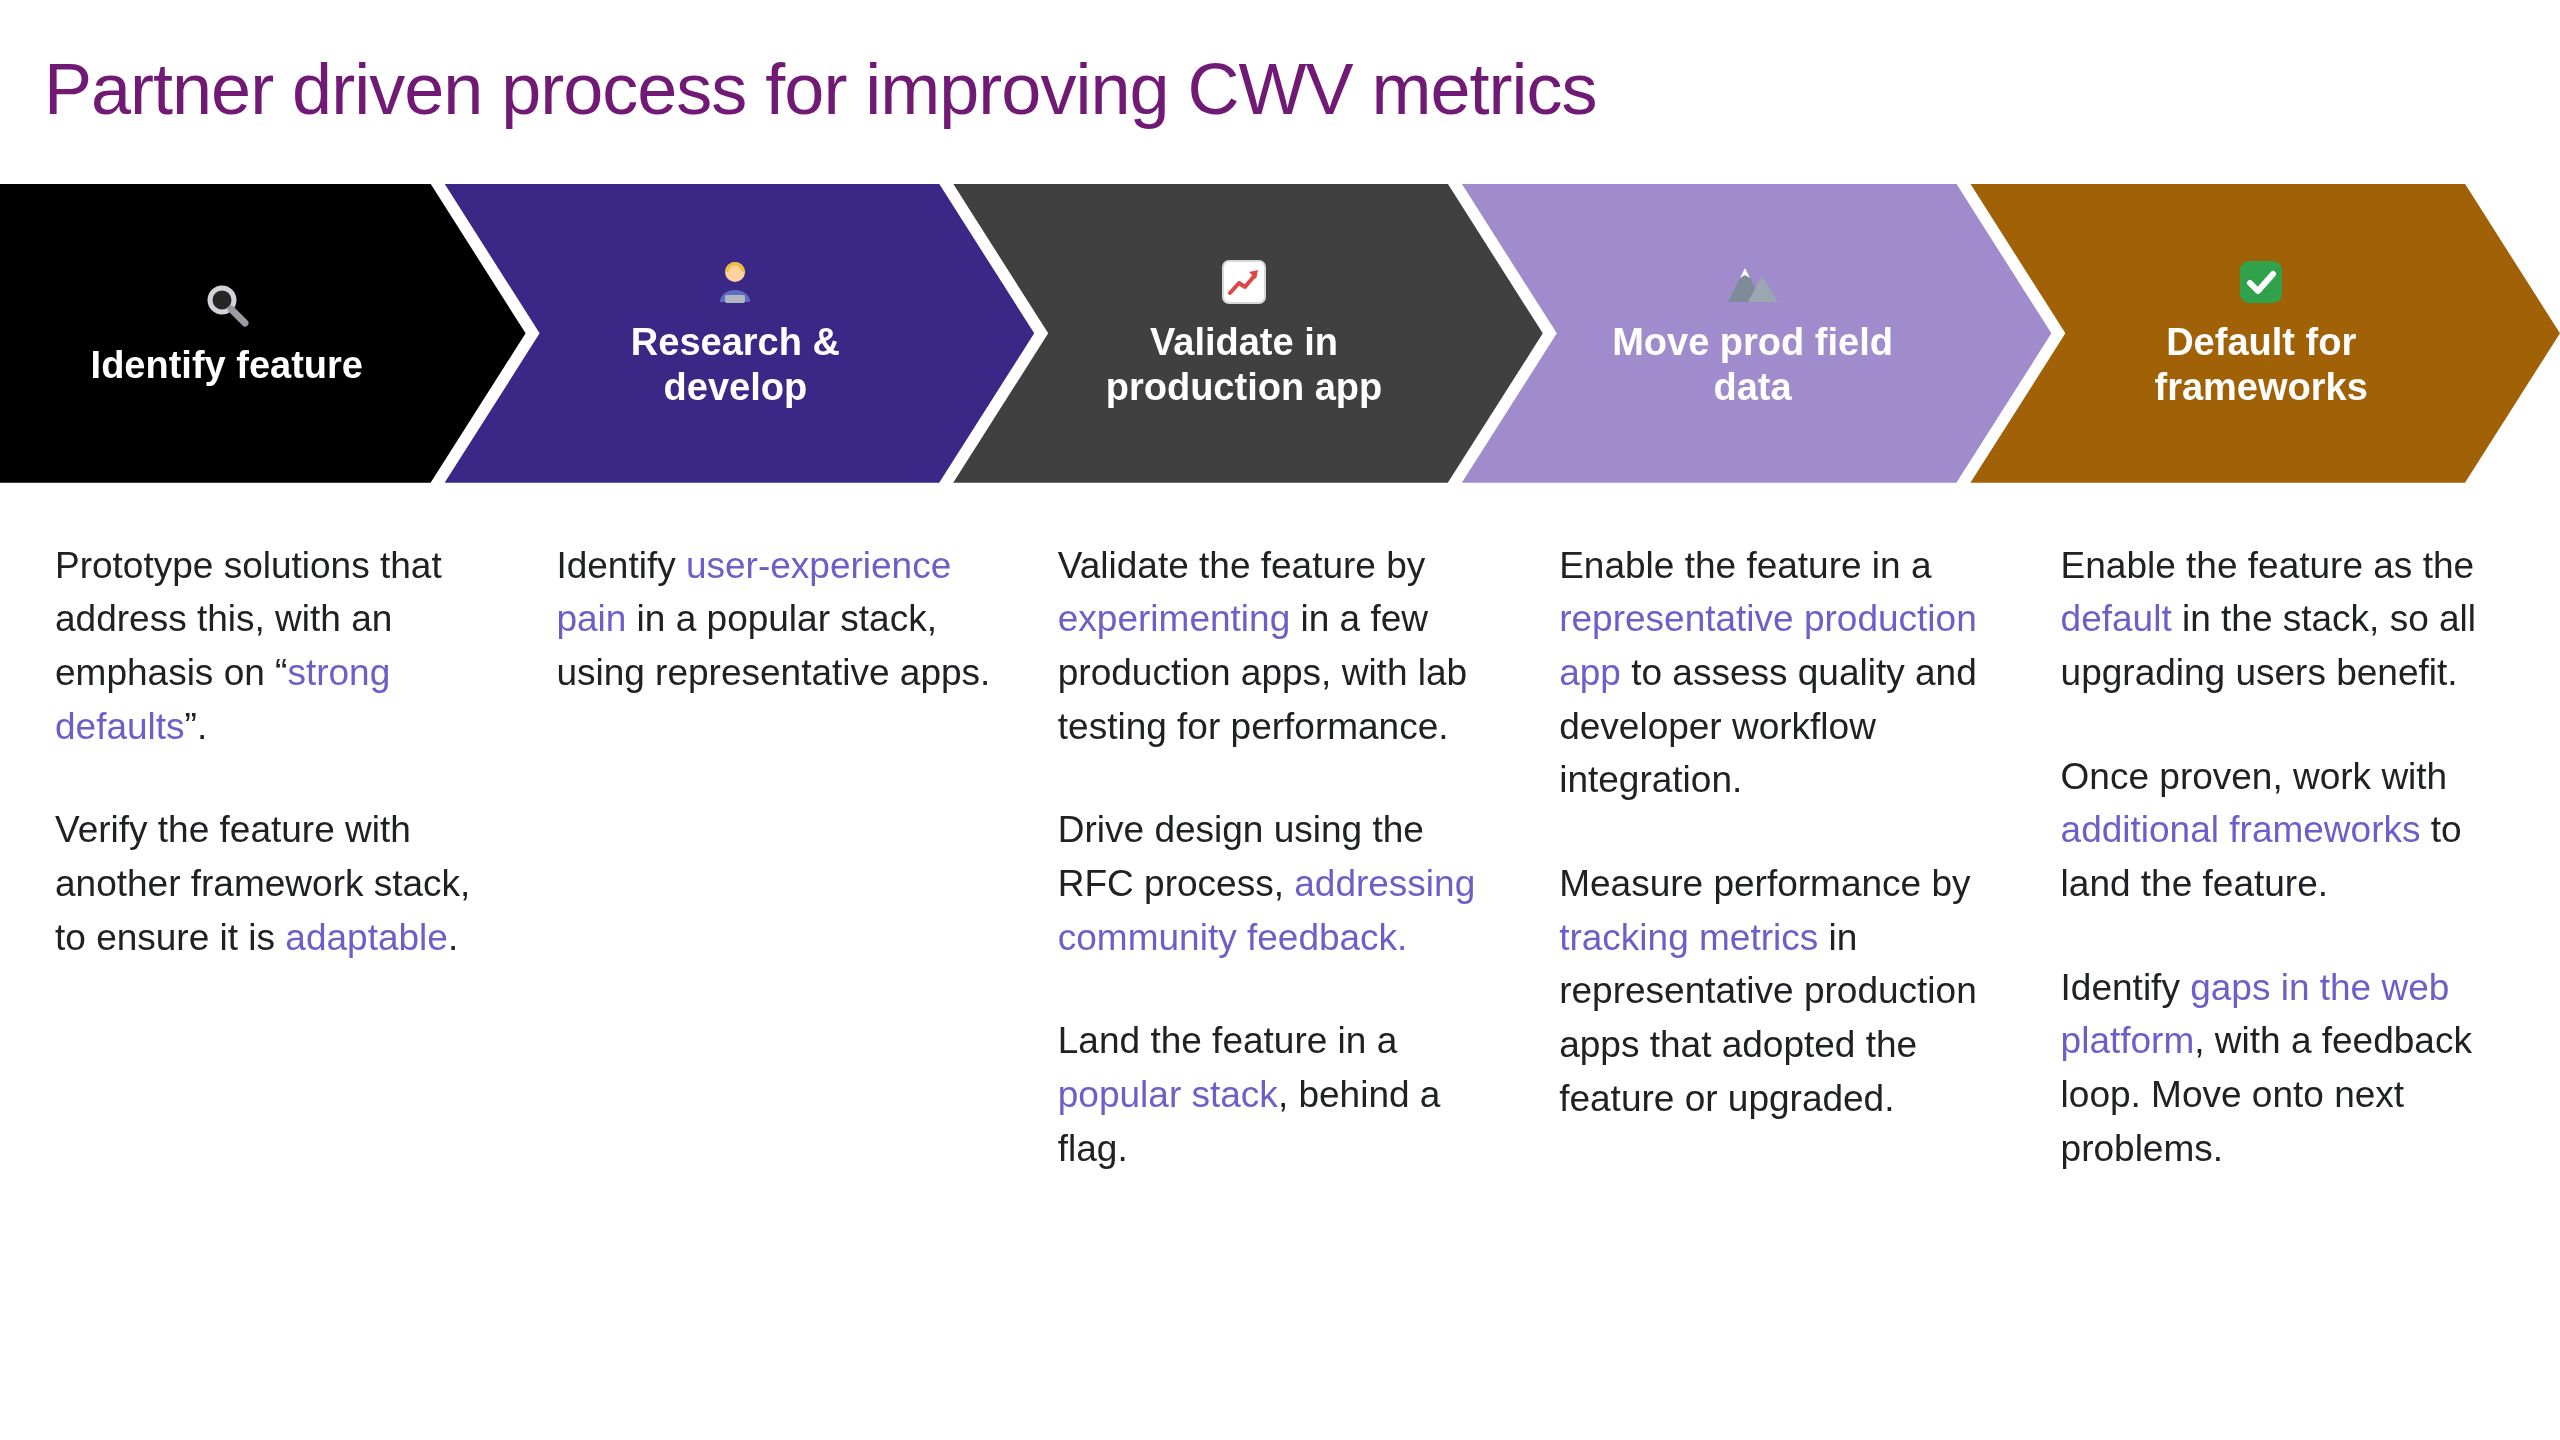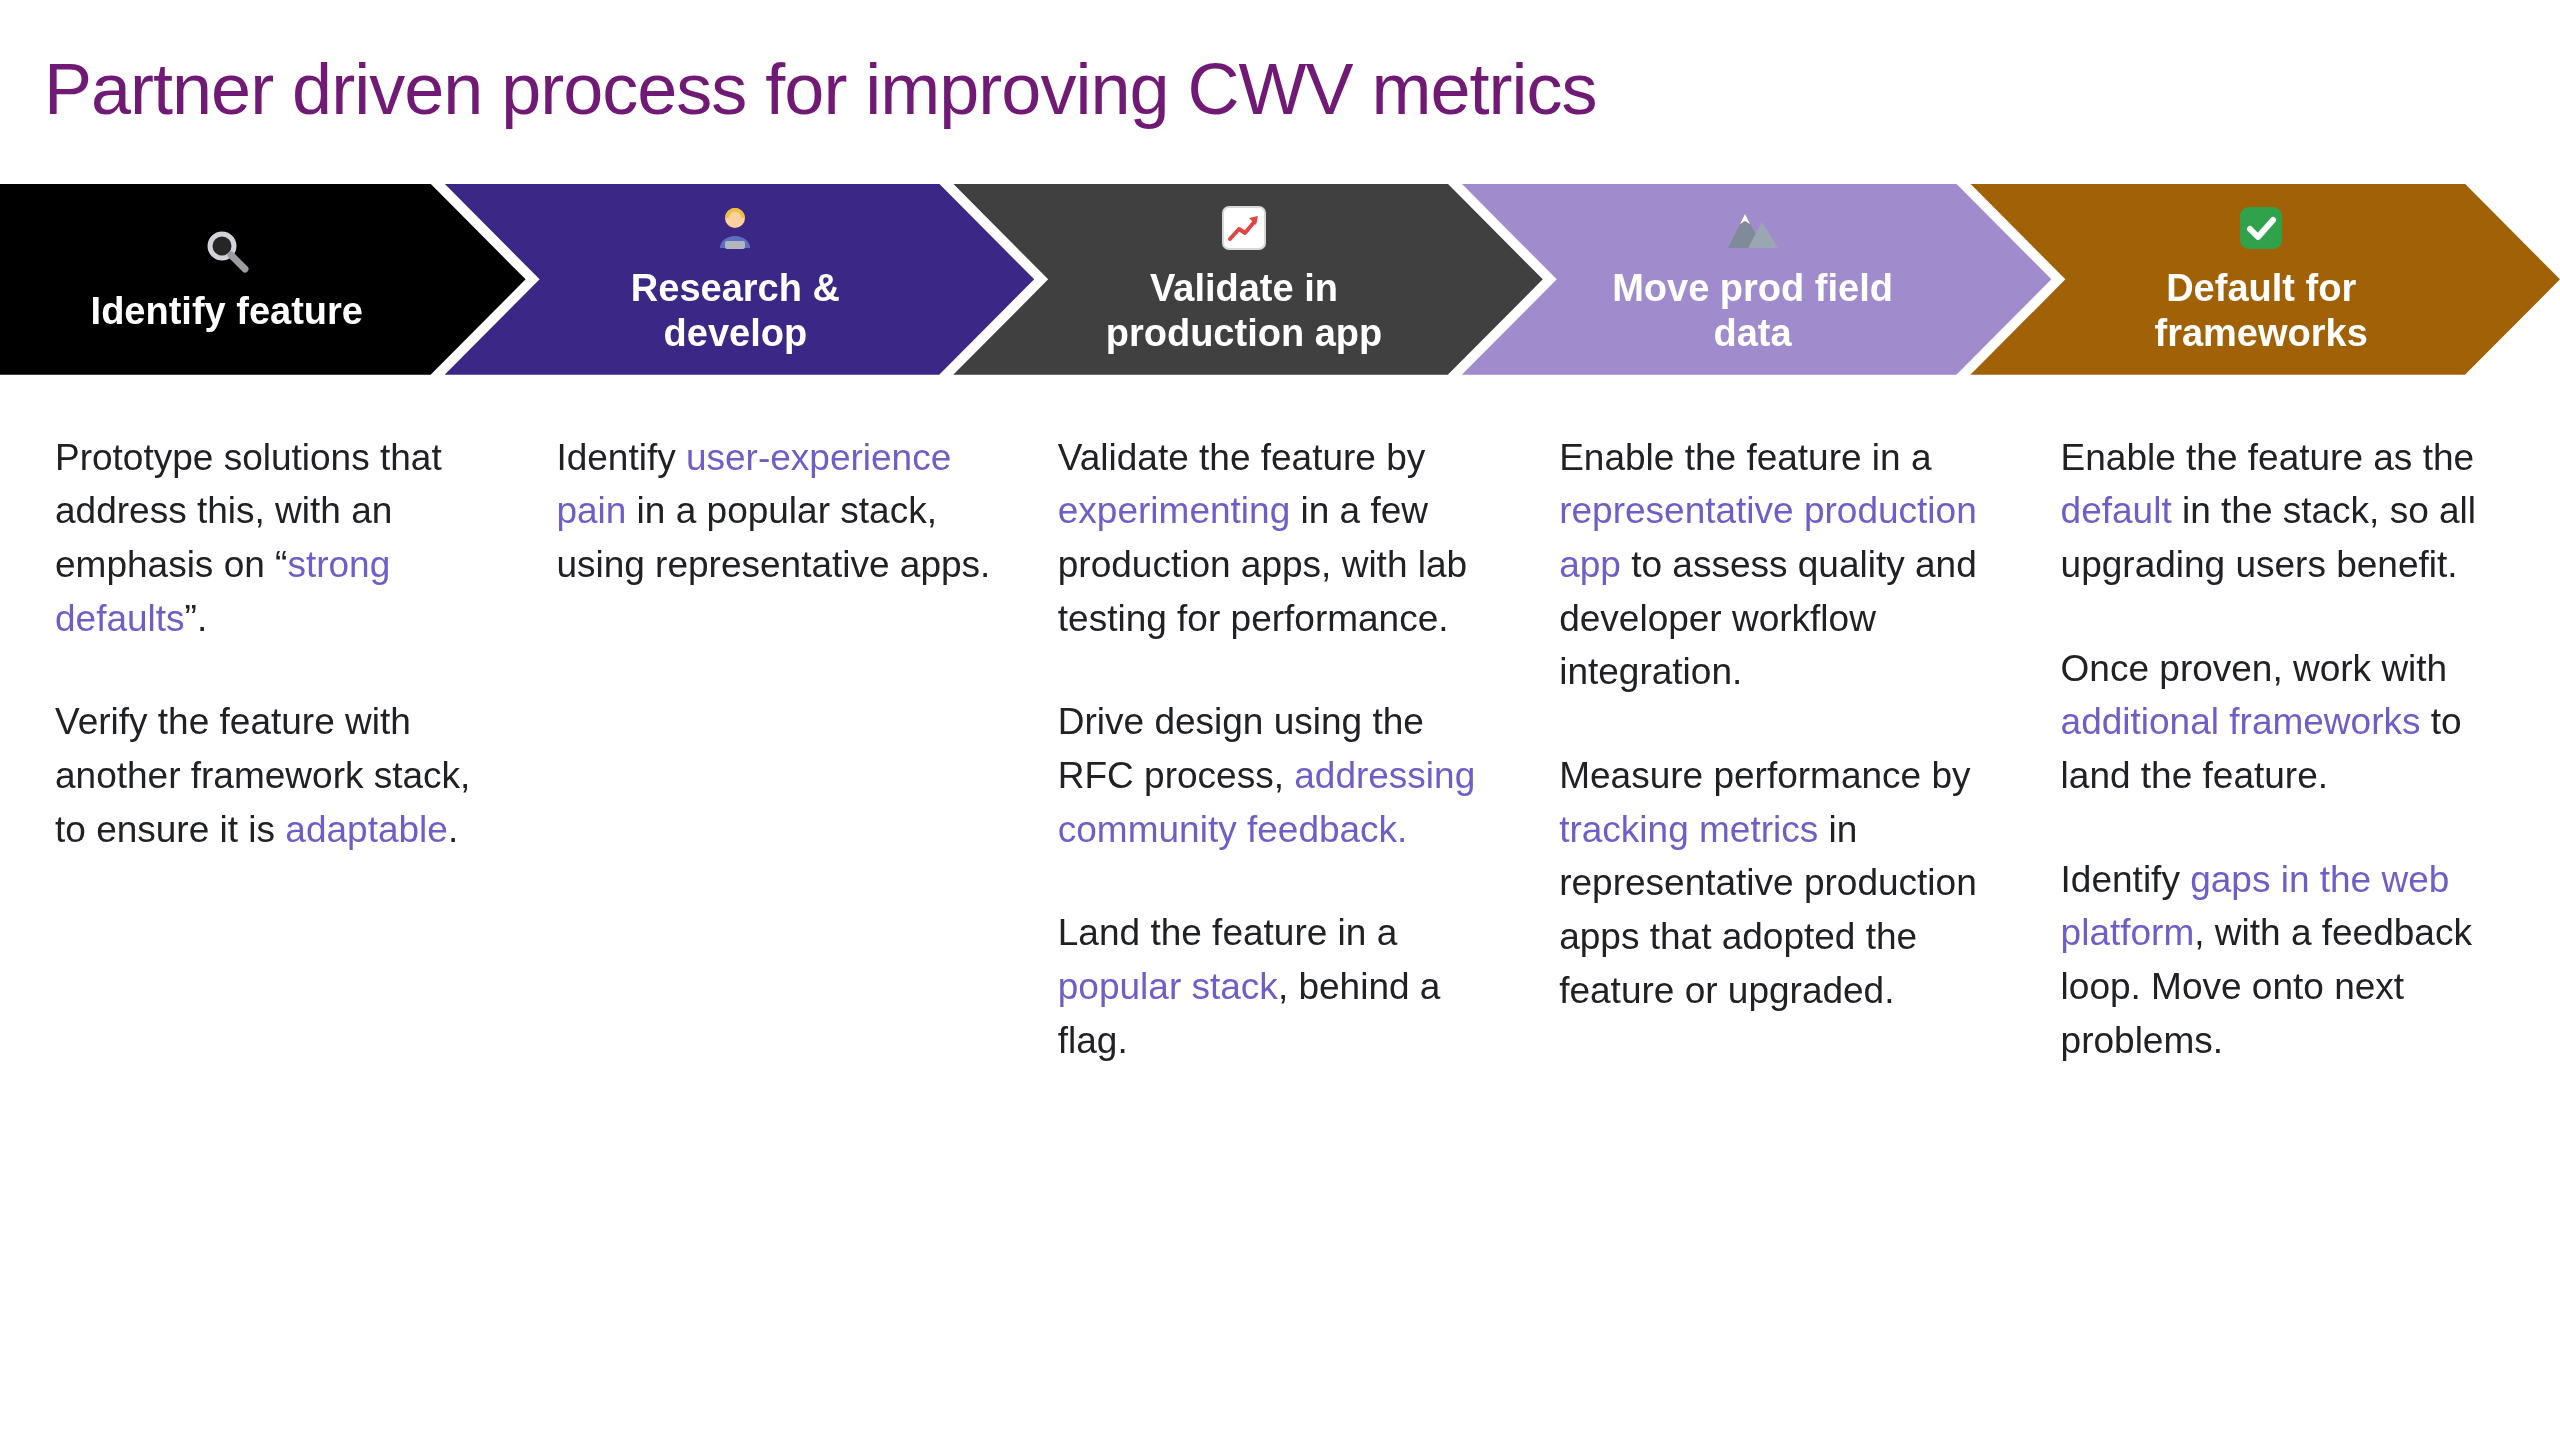--- a/index.html
+++ b/index.html
@@ -16,21 +16,21 @@
   h1.title {
     margin: 46px 44px 0;
     font-size: 72px;
     line-height: 1.22;
     font-weight: 400;
     letter-spacing: -1px;
     color: #701a75;
   }
 
   
-  .band { display: flex; margin-top: 50px; height: 191px; }
+  .band { display: flex; margin-top: 50px; height: 299px; }
   .chevron {
     flex: 1 1 0;
     display: flex; flex-direction: column;
     align-items: center; justify-content: center;
     color: #ffffff; text-align: center;
     padding: 0 112px 0 104px;
     clip-path: polygon(0 0, calc(100% - 95px) 0, 100% 50%, calc(100% - 95px) 100%, 0 100%, 95px 50%);
   }
   .chevron:first-child {
     clip-path: polygon(0 0, calc(100% - 95px) 0, 100% 50%, calc(100% - 95px) 100%, 0 100%);

